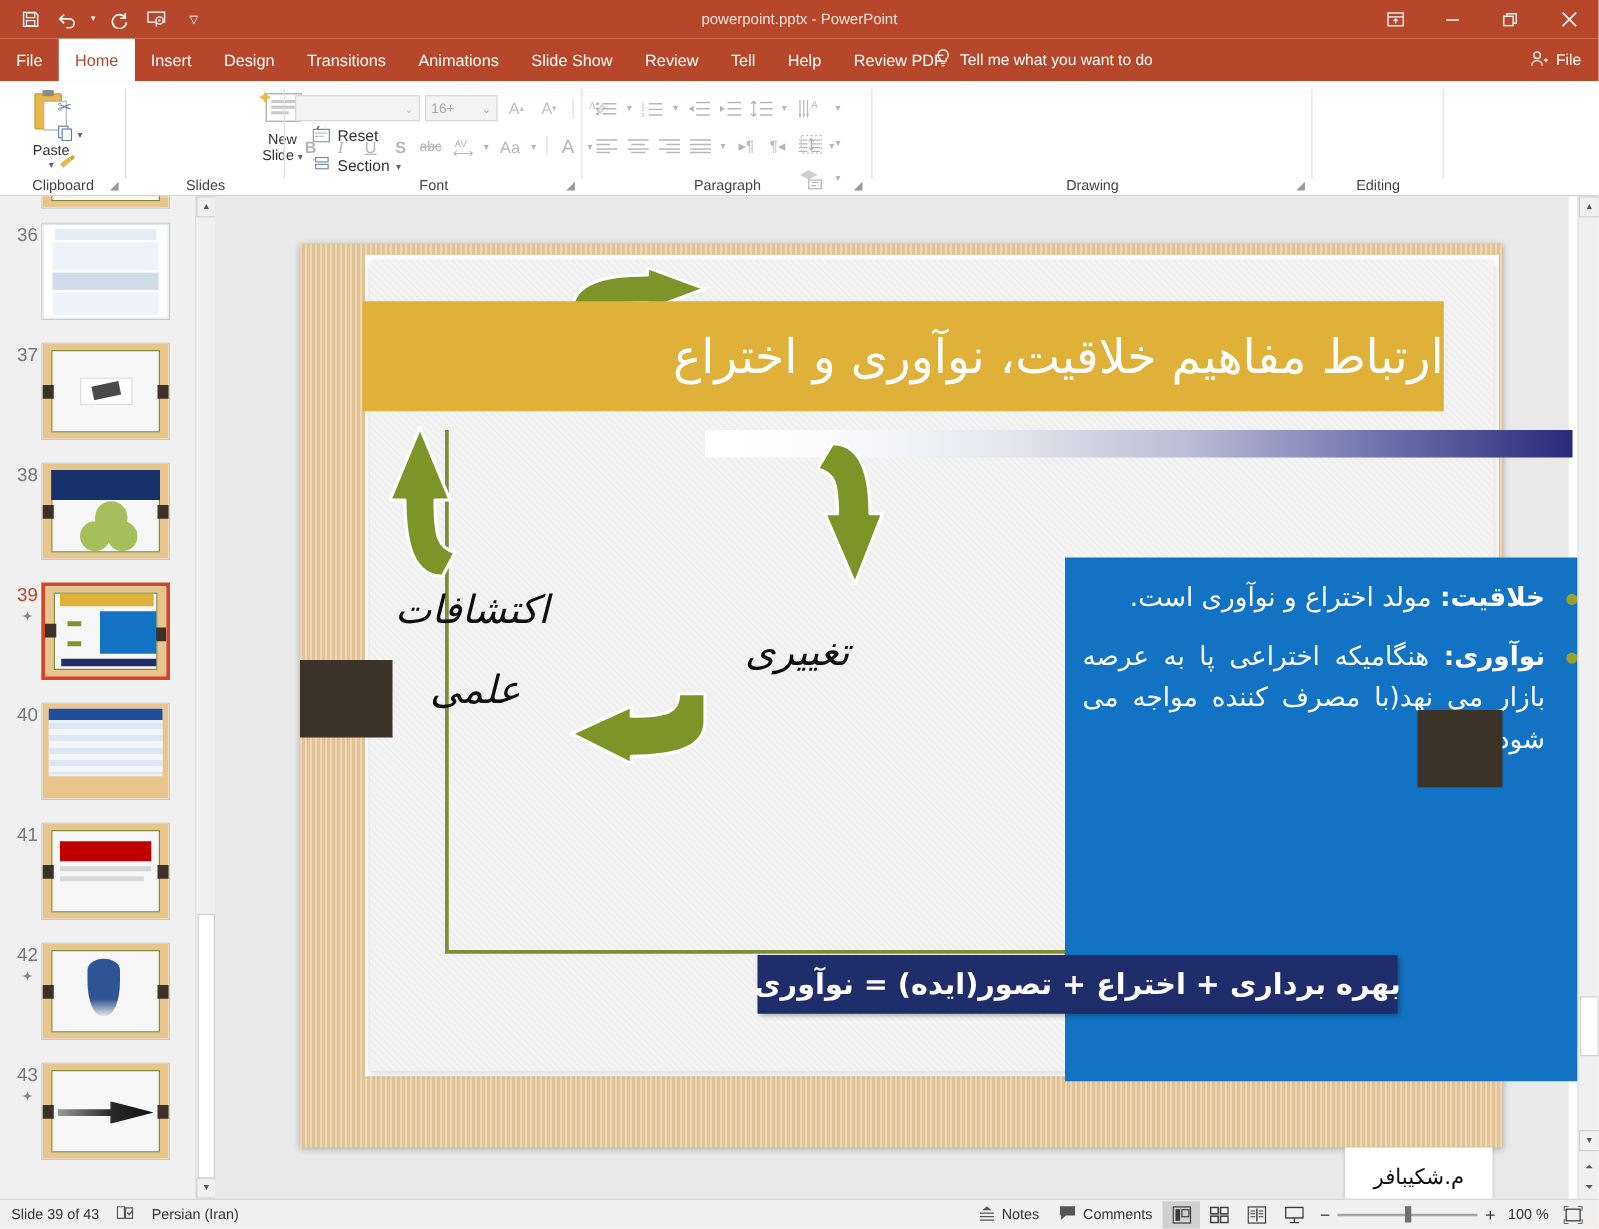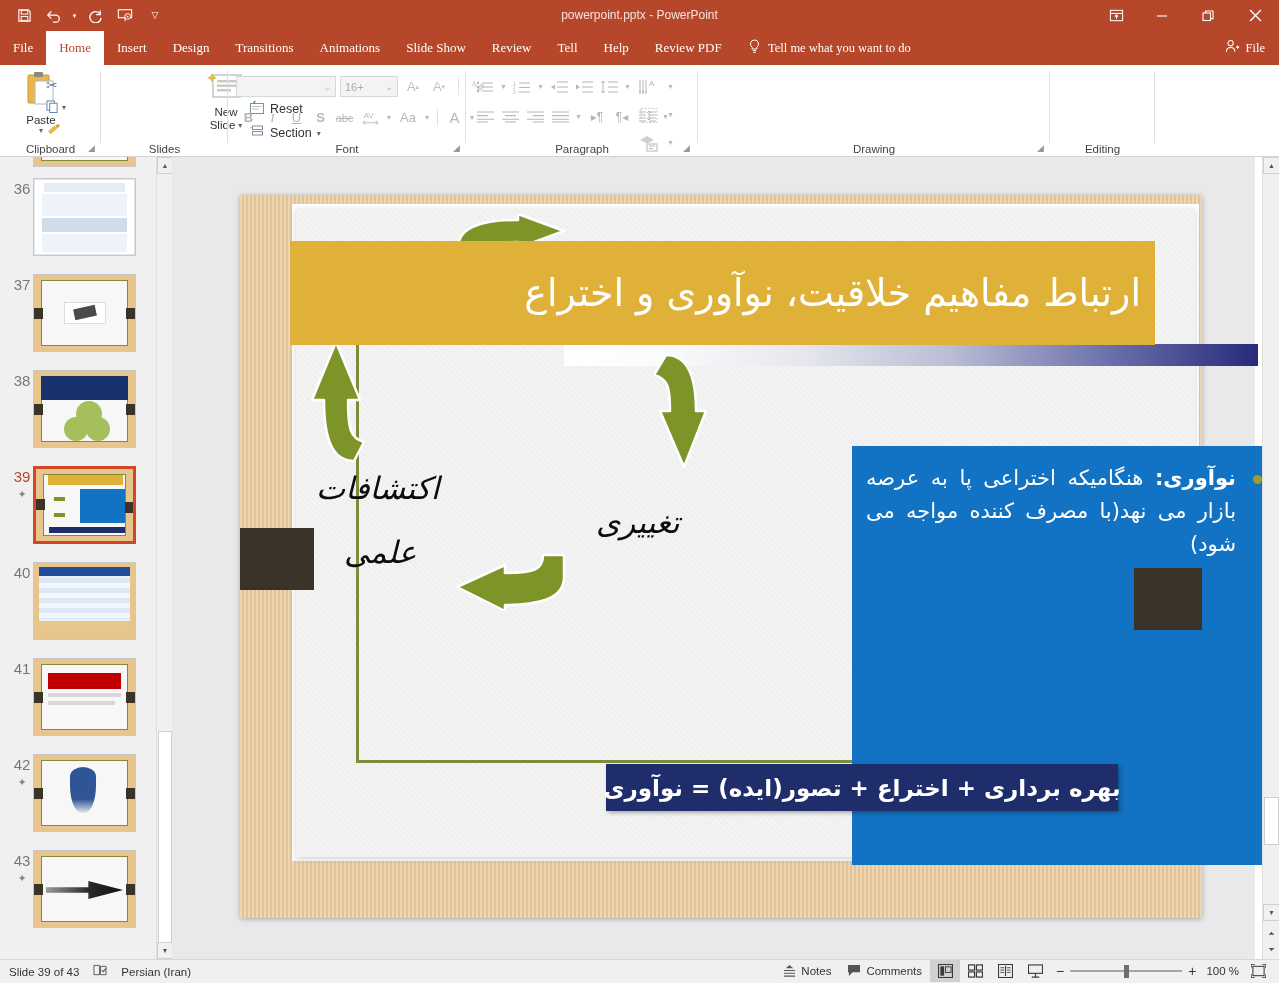--- a/index.html
+++ b/index.html
@@ -35,21 +35,20 @@
   .tb-ico {
     width: 46px; height: 31px; display: flex; align-items: center; justify-content: center;
     color: #ffffff; font-size: 14px;
   }
   .tb-ico.close { width: 48px; }
 
   
   .tabbar {
     position: absolute; top: 31px; left: 0; width: 1279px; height: 34px;
     background: #b7472a;
-    font-family: Liberation Serif, serif;
   }
   .tabs { position: absolute; left: 0; top: 0; display: flex; height: 34px; align-items: stretch; }
   .tab {
     display: flex; align-items: center; padding: 0 13px; font-size: 13px; color: #ffffff;
     height: 34px;
   }
   .tab.active { background: #ffffff; color: #b7472a; }
   .tellme {
     position: absolute; left: 748px; top: 0; height: 34px; display: flex; align-items: center;
     gap: 7px; font-size: 12.5px; color: #ffffff;
@@ -167,24 +166,24 @@
     background: #ffffff;
   }
   .slide-body {
     position: absolute; left: 56px; top: 13px; right: 7px; bottom: 61px;
     background: #f4f4f4;
     background-image:
       repeating-linear-gradient(45deg, rgba(0,0,0,.018) 0 2px, transparent 2px 4px);
     box-shadow: 0 2px 6px rgba(0,0,0,.18);
   }
   .title-band {
-    position: absolute; left: 50px; top: 46px; width: 865px; height: 104px;
+    position: absolute; left: 50px; top: 46px; width: 865px; height: 88px;
     background: #dfb138;
     display: flex; align-items: center; justify-content: flex-end;
-    padding-right: 14px;
+    padding-right: 0;
   }
   .title-text {
     font-family: "DejaVu Sans", sans-serif;
     font-size: 38px; color: #ffffff; direction: rtl; white-space: nowrap;
   }
   .grad-band {
     position: absolute; left: 268px; top: 136px; width: 694px; height: 22px;
     background: linear-gradient(90deg, #ffffff 0%, #fbfbfc 14%, #e7e8ef 34%, #b9bcd4 56%, #6d72ac 78%, #282a7a 100%);
   }
   .green-line-v { position: absolute; left: 60px; top: 136px; width: 3px; bottom: 96px; background: #7d8d3c; }
@@ -240,21 +239,21 @@
 
   .main-sb {
     position: absolute; right: 0; top: 157px; width: 17px; height: 802px; background: #f0f0f0;
     border-left: 1px solid #dfdfdf;
   }
 
   
   .statusbar {
     position: absolute; left: 0; bottom: 0; width: 1279px; height: 24px;
     background: #f0f0f0; border-top: 1px solid #d8d8d8;
-    display: flex; font-size: 11.5px; color: #333333;
+    display: flex; align-items: center; font-size: 11.5px; color: #333333;
   }
   .sb-left { display: flex; align-items: center; gap: 14px; padding-left: 9px; }
   .sb-right { position: absolute; right: 6px; display: flex; align-items: center; gap: 0px; }
   .sb-item { display: flex; align-items: center; gap: 5px; padding: 0 8px; height: 22px; }
   .vbtn { width: 30px; height: 22px; display: flex; align-items: center; justify-content: center;
           font-size: 13px; color: #3a3a3a; }
   .vbtn.on { background: #d0d0d0; }
   .zoom-track { position: relative; width: 112px; height: 22px; display: flex; align-items: center; }
   .zoom-line { position: absolute; left: 0; right: 0; height: 2px; background: #a5a5a5; }
   .zoom-knob { position: absolute; left: 54px; width: 5px; height: 13px; background: #6e6e6e; }
@@ -763,38 +762,45 @@
 
         <div class="dgm-label" style="left:23px;top:56px;">اختراعات</div>
         <div class="dgm-label" style="left:288px;top:56px;">نوآوری</div>
         <div class="dgm-label" style="left:300px;top:296px;">تغییری</div>
         <div class="dgm-label" style="left:20px;top:262px;">اکتشافات</div>
         <div class="dgm-label" style="left:48px;top:326px;">علمی</div>
 
         <div class="blue-box">
           <div class="bullet-li">
             <span class="bdot"></span>
+            <span class="bt">خلاقیت:</span><span> مولد اختراع و نوآوری است.</span>
+          </div>
+          <div class="bullet-li">
+            <span class="bdot"></span>
             <span class="bt">نوآوری:</span><span> هنگامیکه اختراعی پا به عرصه بازار می نهد(با مصرف کننده مواجه می شود)</span>
           </div>
         </div>
 
         <div class="page-num">۳۹</div>
 
         <div class="formula-band">
           <span class="formula-text">بهره برداری + اختراع + تصور(ایده) = نوآوری</span>
         </div>
       </div>
 
       <div class="title-band">
         <span class="title-text">ارتباط مفاهیم خلاقیت، نوآوری و اختراع</span>
       </div>
 
       <div class="tab-left"></div>
       <div class="tab-right"></div>
 
+      <div class="author-box">
+        <span>م.شکیبافر</span>
+      </div>
     </div>
   </div>
 
   <div class="main-sb">
     <div class="sb-btn" style="width:17px;">▲</div>
     <div class="sb-thumb" style="top:640px;height:48px;width:15px;"></div>
     <div class="sb-btn" style="width:17px;position:absolute;bottom:38px;">▼</div>
     <div style="position:absolute;bottom:20px;width:17px;text-align:center;font-size:8px;color:#555;">⏶</div>
     <div style="position:absolute;bottom:4px;width:17px;text-align:center;font-size:8px;color:#555;">⏷</div>
   </div>

